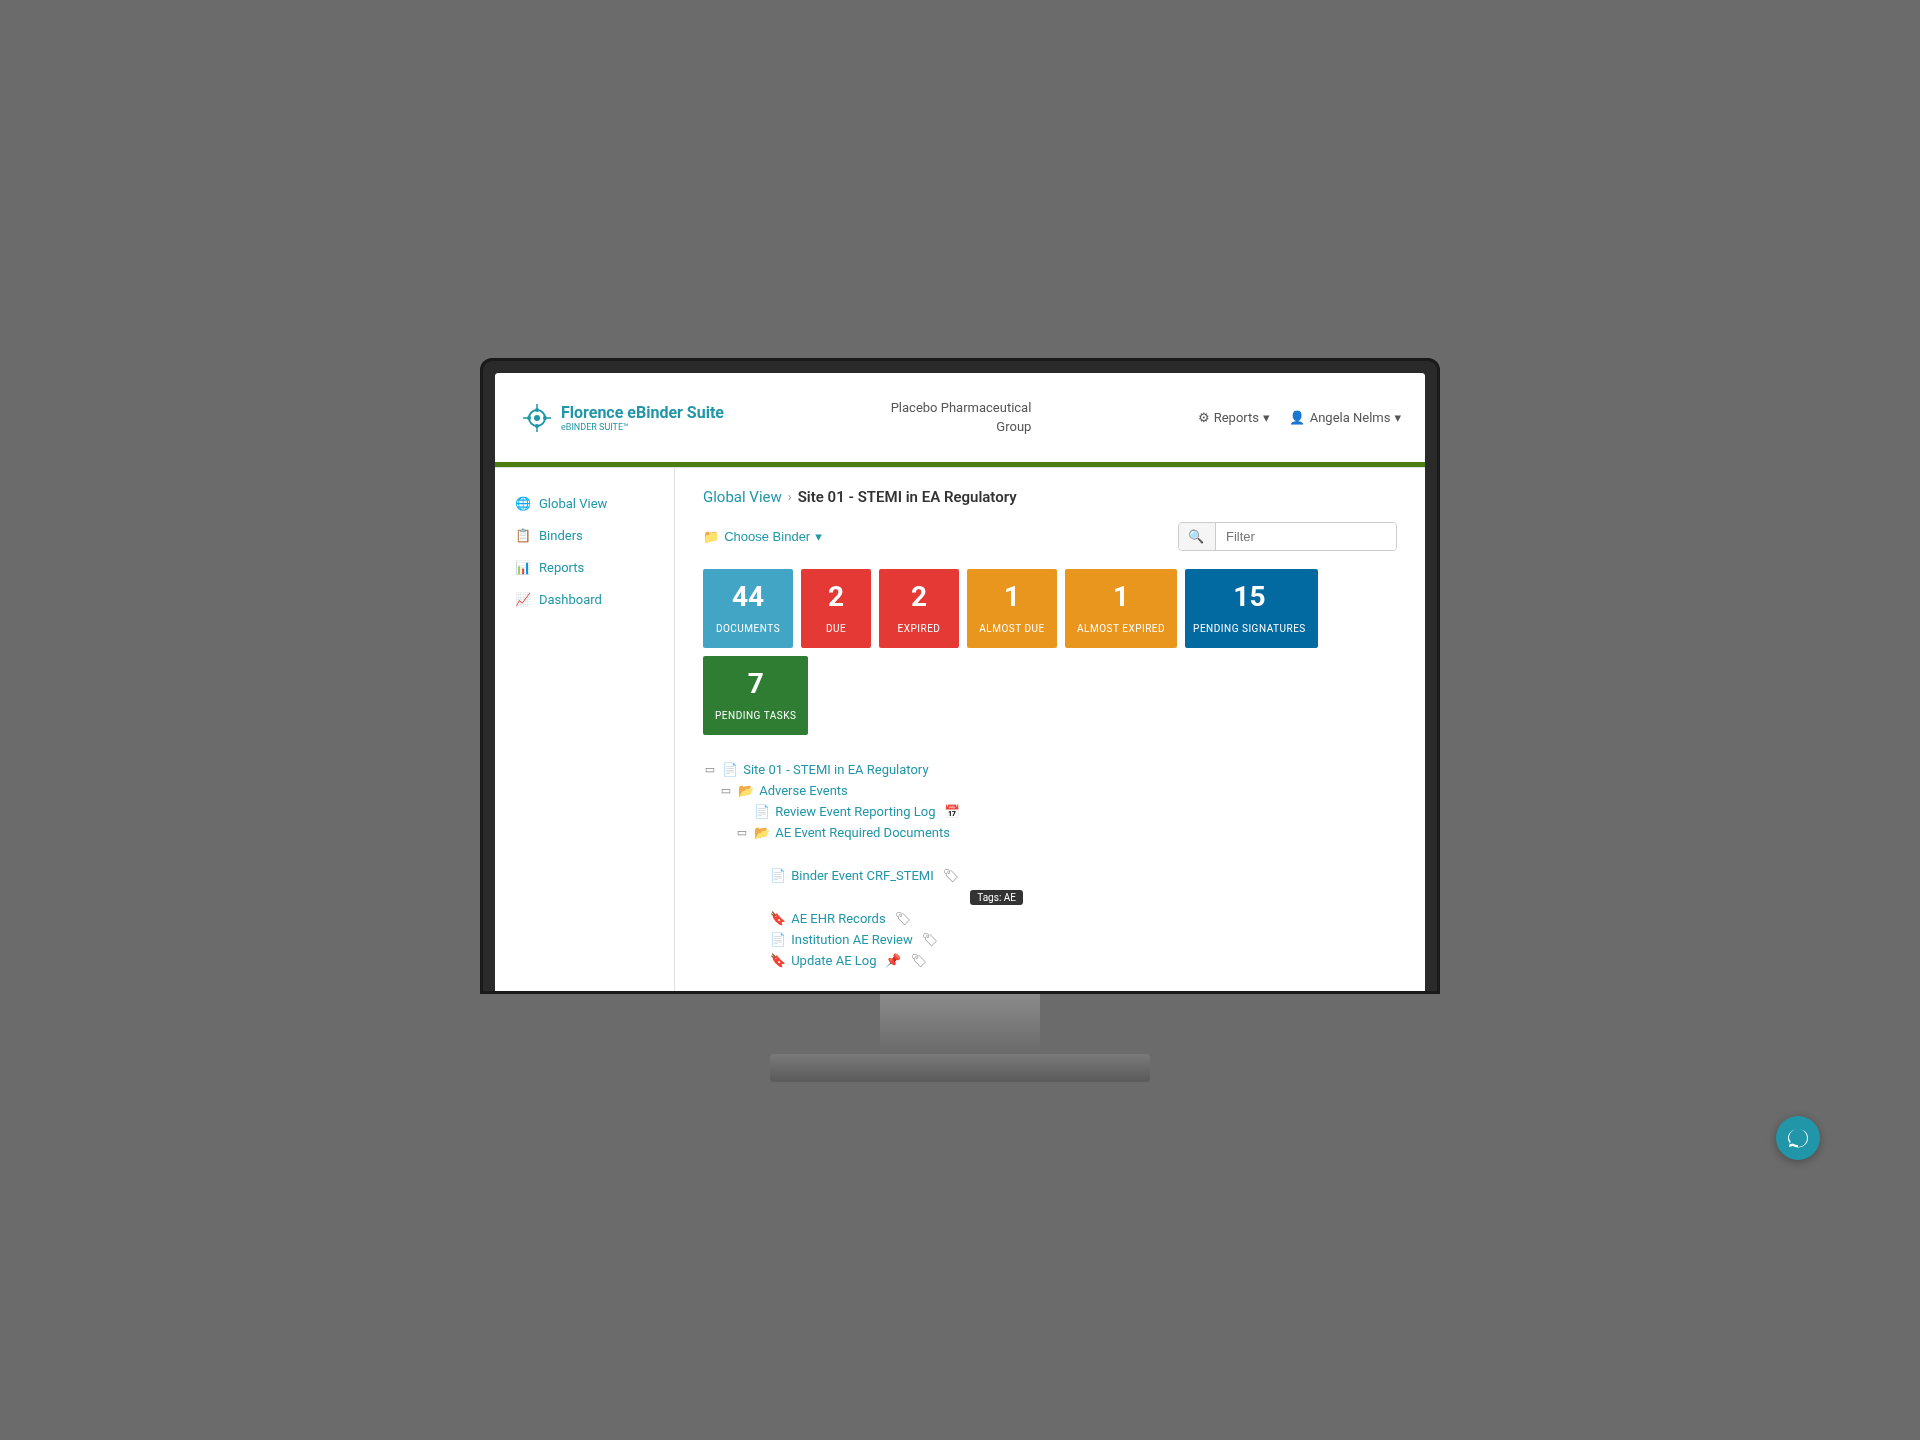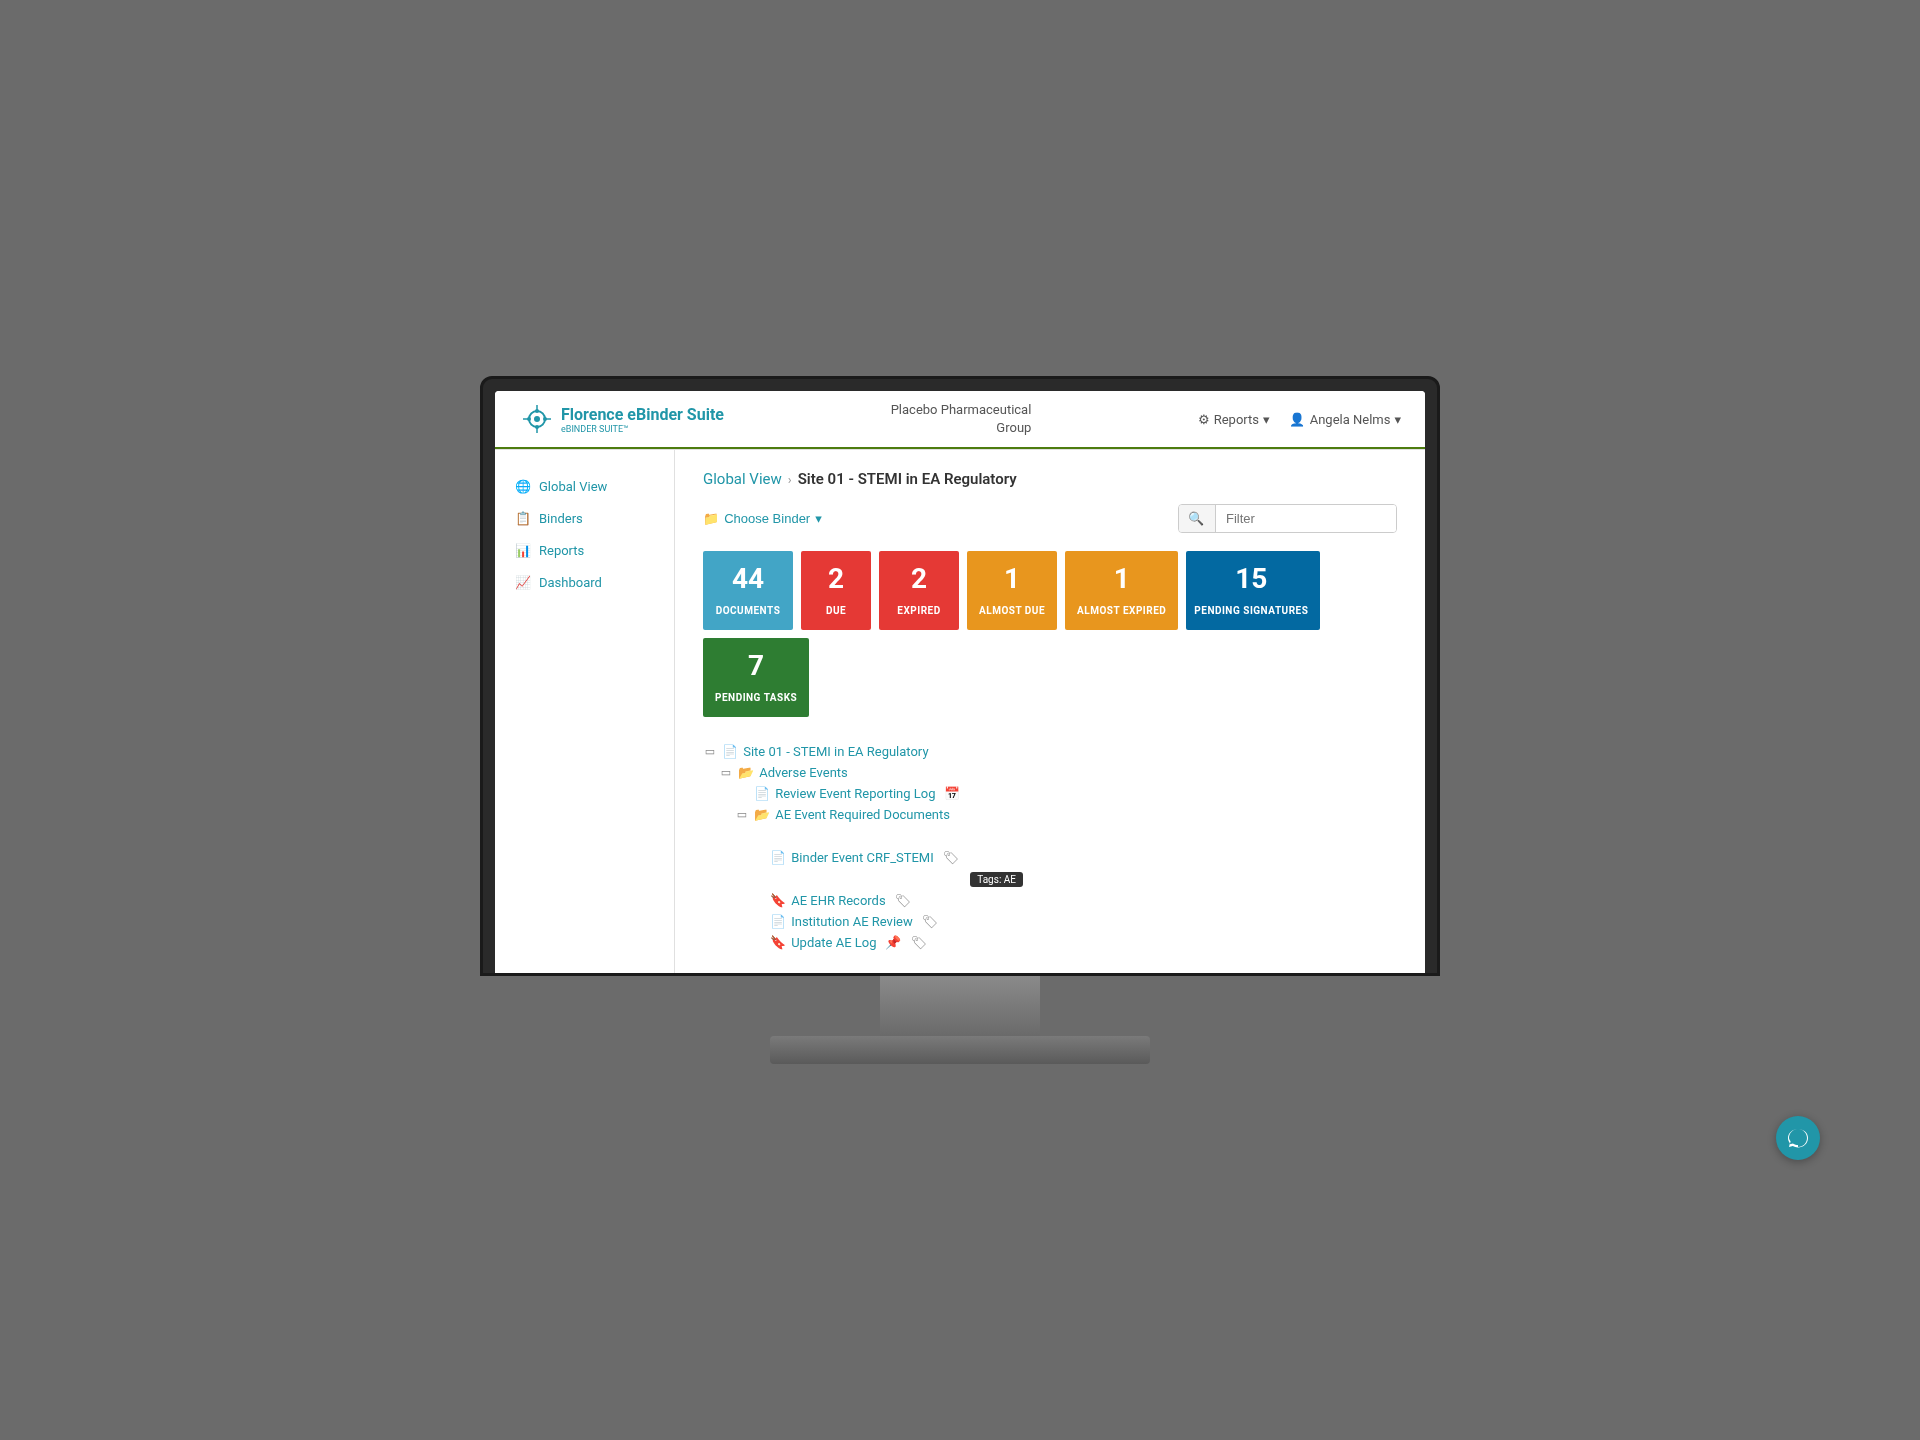--- a/index.html
+++ b/index.html
@@ -49,22 +49,22 @@
       background: linear-gradient(to bottom, #7a7a7a, #5a5a5a);
       border-radius: 4px;
       margin: 0 auto;
     }
 
     
     .app-header {
       display: flex;
       align-items: center;
       justify-content: space-between;
-      padding: 10px 24px;
-      border-bottom: 2px solid #4d7c0f;
+      padding: 26px 24px;
+      border-bottom: 5px solid #4d7c0f;
       background: #fff;
     }
 
     .logo-area {
       display: flex;
       align-items: center;
       gap: 6px;
     }
 
     .header-center {
@@ -216,21 +216,21 @@
     }
 
     .stat-card .stat-number {
       font-size: 28px;
       font-weight: 700;
       line-height: 1;
     }
 
     .stat-card .stat-label {
       font-size: 10px;
-      font-weight: 700;
+      font-weight: 400;
       text-transform: uppercase;
       margin-top: 12px;
       letter-spacing: 0.5px;
     }
 
     .card-blue { background: #42a5c6; }
     .card-red { background: #e53935; }
     .card-orange { background: #e8961e; }
     .card-navy { background: #0369a1; padding-left: 8px; }
     .card-green { background: #2e7d32; }

